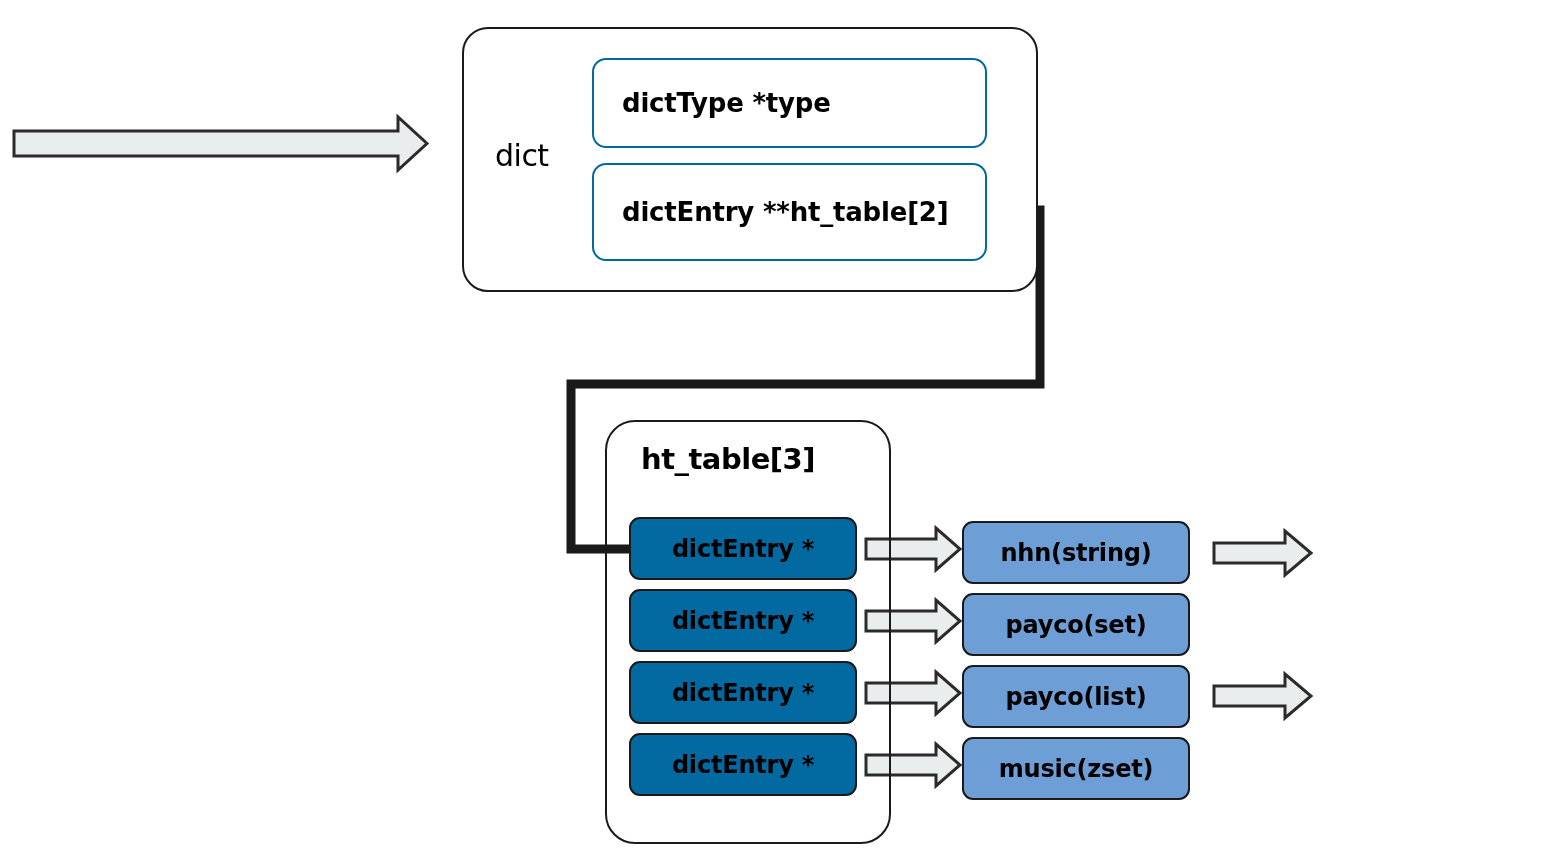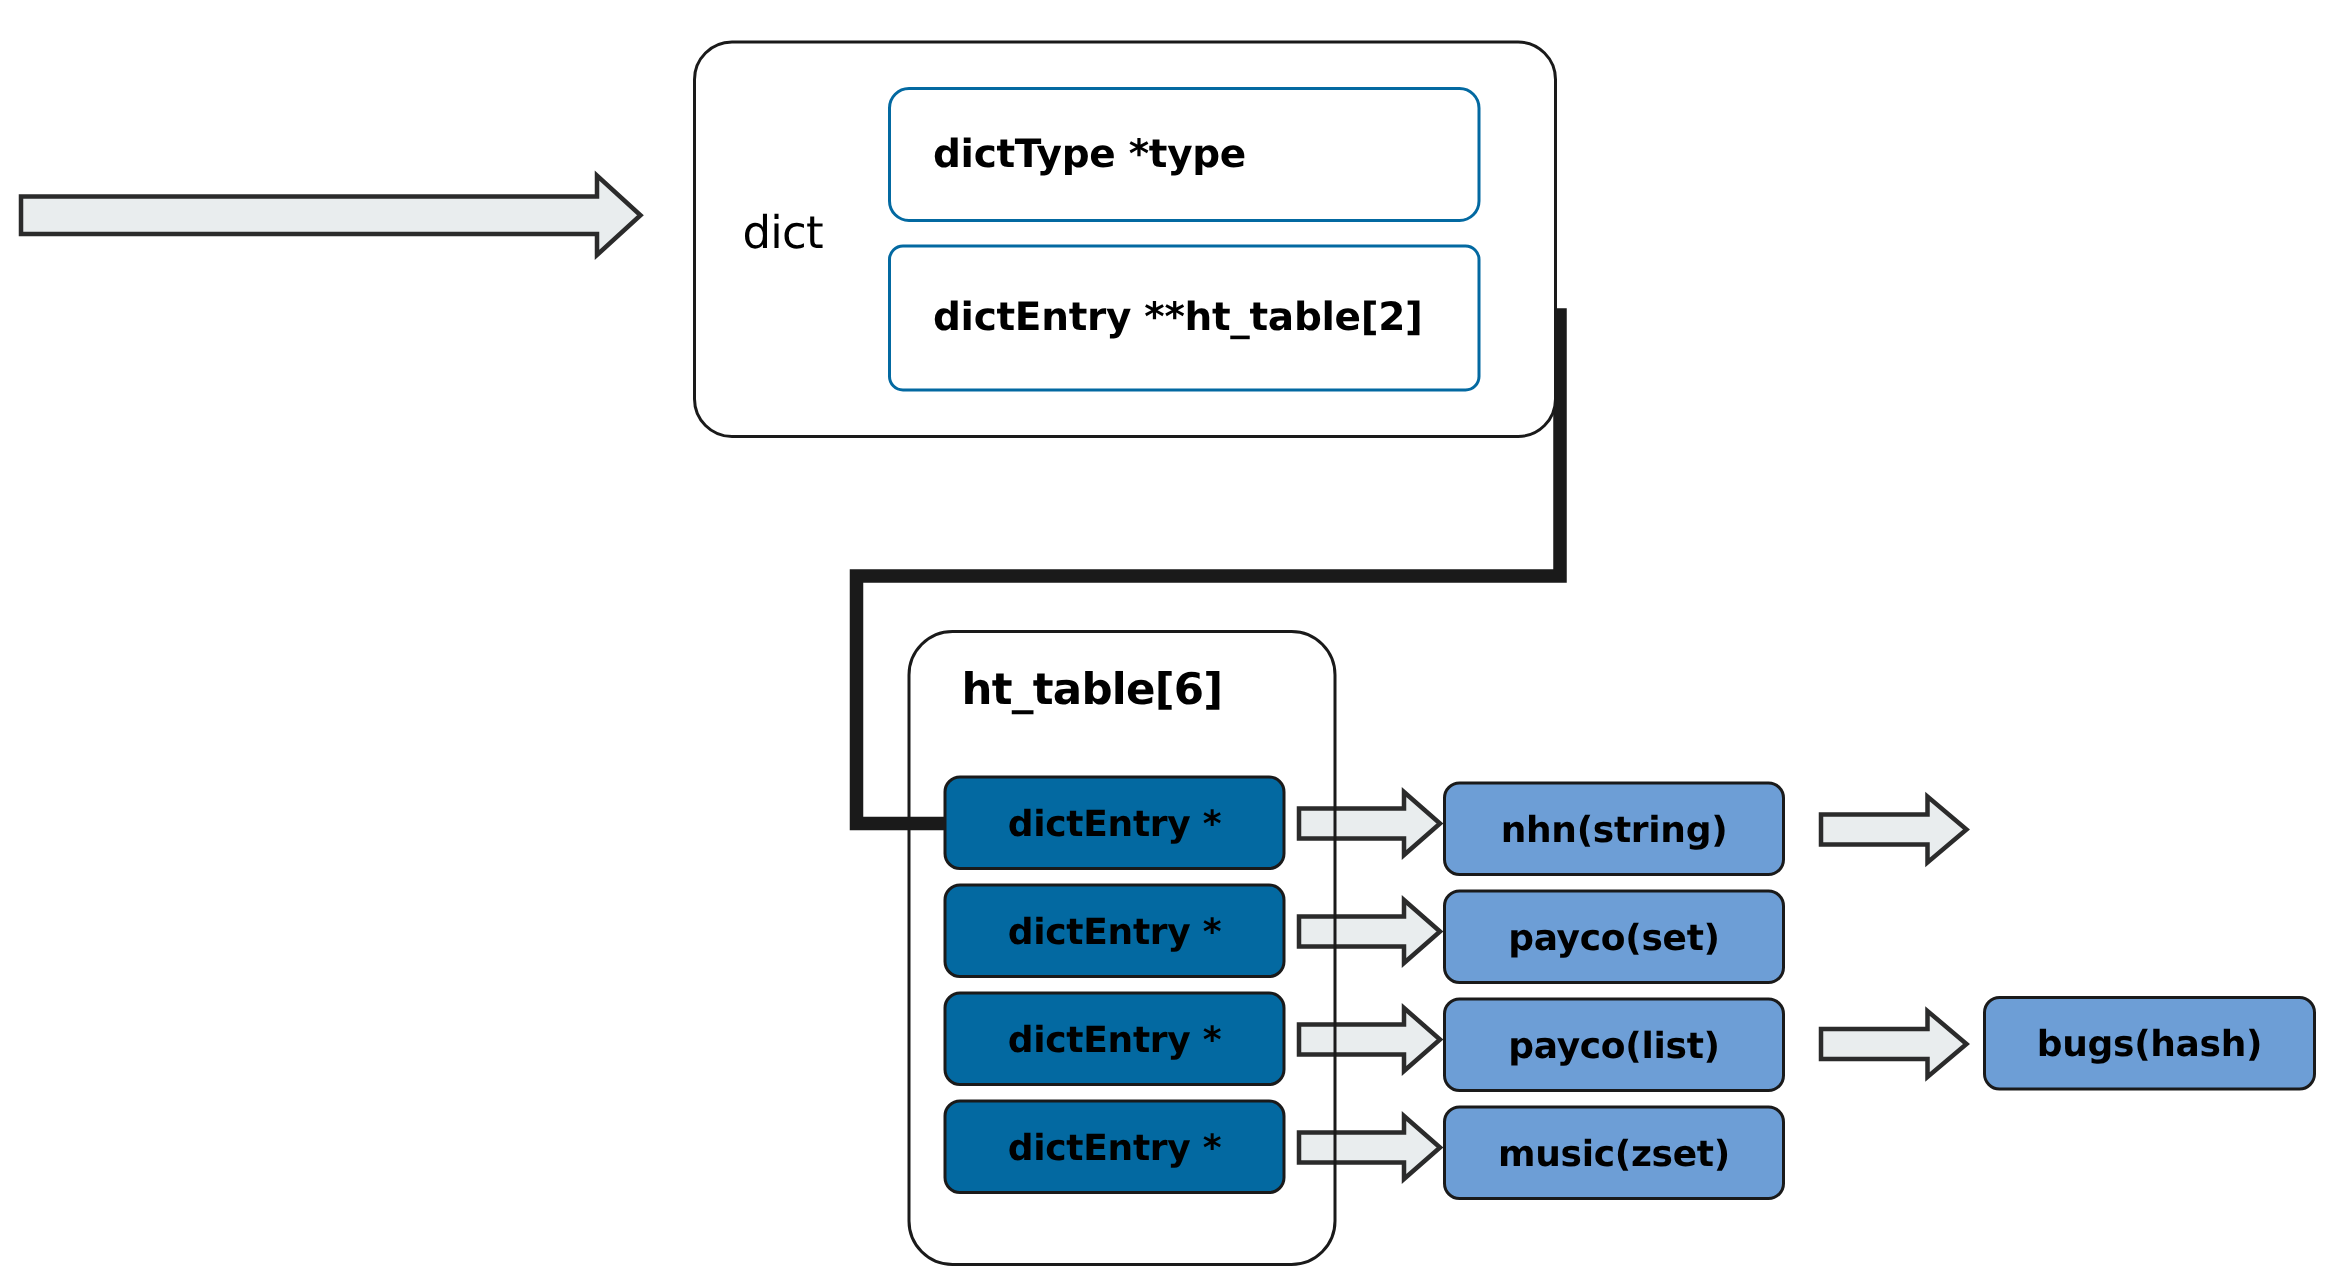--- a/index.html
+++ b/index.html
@@ -63,21 +63,20 @@
     font-size: 26px;
     padding-left: 28px;
   }
   #dict-field-type {
     top: 58px;
     height: 90px;
   }
   #dict-field-httable {
     top: 163px;
     height: 98px;
-    border-radius: 10px;
   }
 
   
   #httable-container {
     left: 605px;
     top: 420px;
     width: 286px;
     height: 424px;
     border: 2.5px solid #1a1a1a;
     border-radius: 30px;
@@ -146,21 +145,21 @@
 
   <div class="node dict-field" id="dict-field-type">
     <span>dictType *type</span>
   </div>
 
   <div class="node dict-field" id="dict-field-httable">
     <span>dictEntry **ht_table[2]</span>
   </div>
 
   <div class="node" id="httable-container"></div>
-  <div id="httable-label">ht_table[6]</div>
+  <div id="httable-label">ht_table[3]</div>
 
   <div class="node entry-box" style="top:517px">
     <span>dictEntry *</span>
   </div>
   <div class="node entry-box" style="top:589px">
     <span>dictEntry *</span>
   </div>
   <div class="node entry-box" style="top:661px">
     <span>dictEntry *</span>
   </div>
@@ -174,17 +173,14 @@
   <div class="node value-box value-col-1" style="top:593px">
     <span>payco(set)</span>
   </div>
   <div class="node value-box value-col-1" style="top:665px">
     <span>payco(list)</span>
   </div>
   <div class="node value-box value-col-1" style="top:737px">
     <span>music(zset)</span>
   </div>
 
-  <div class="node value-box value-col-2" style="top:664px">
-    <span>bugs(hash)</span>
-  </div>
 
 </div>
 
 </body></html>

